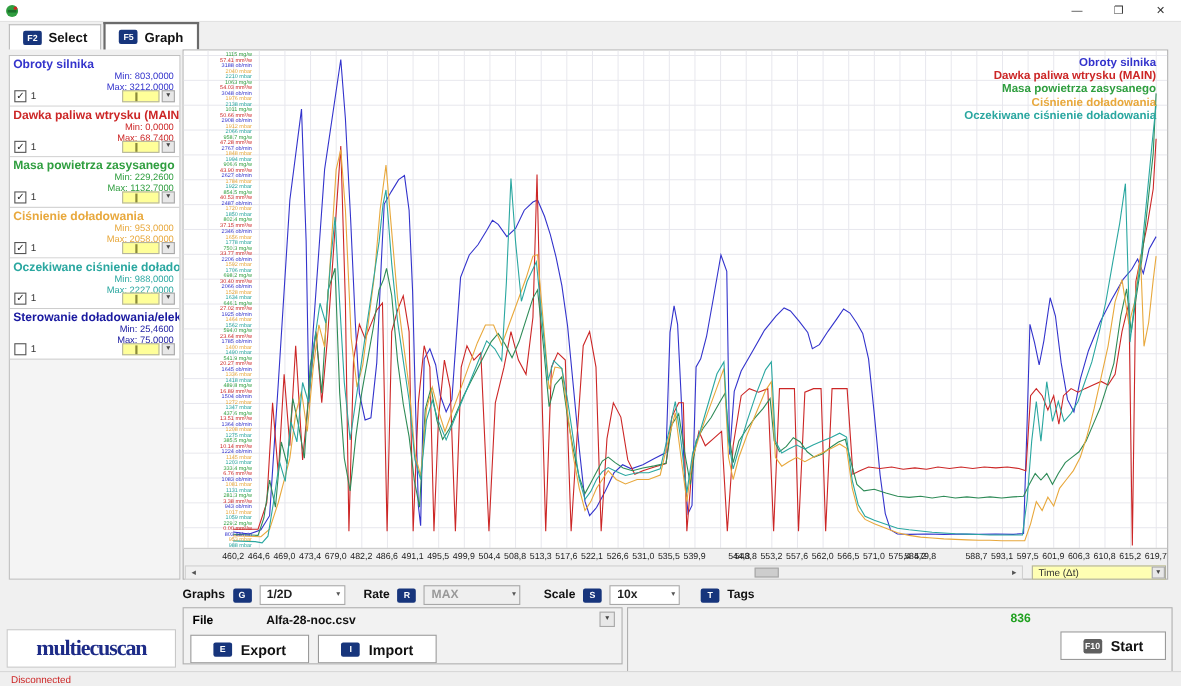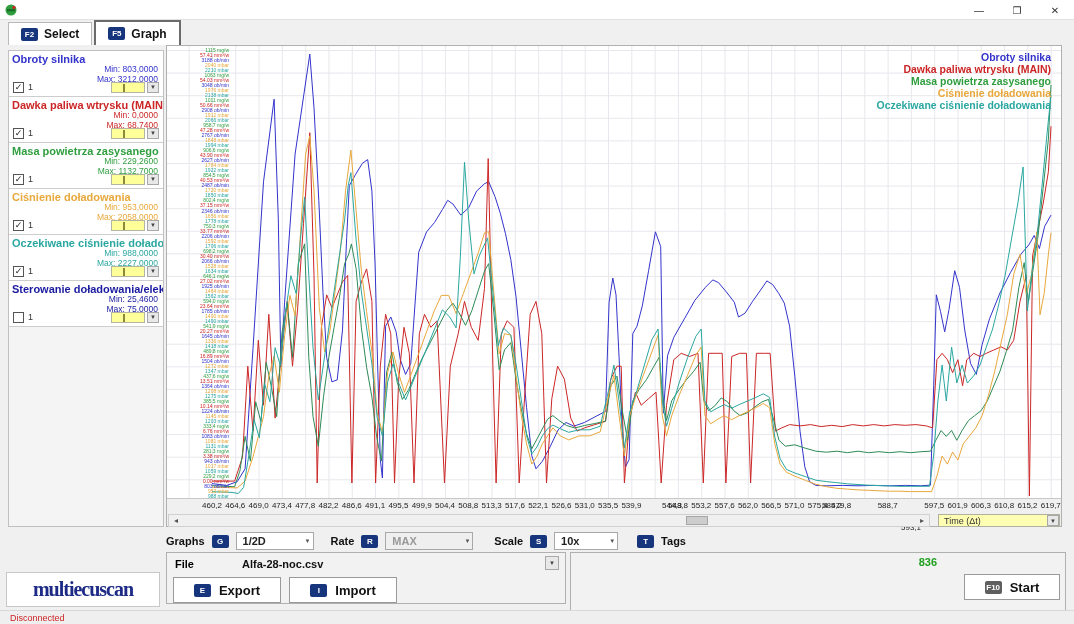--- a/index.html
+++ b/index.html
@@ -278,21 +278,21 @@
         <div style="color: rgb(47, 158, 63);">Masa powietrza zasysanego</div>
         <div style="color: rgb(232, 168, 60);">Ciśnienie doładowania</div>
         <div style="color: rgb(42, 167, 160);">Oczekiwane ciśnienie doładowania</div>
       </div>
   </div>
   <div id="ticksrow">
       <span class="xtick" style="left: 45px;">460,2</span>
       <span class="xtick" style="left: 68.3px;">464,6</span>
       <span class="xtick" style="left: 91.6px;">469,0</span>
       <span class="xtick" style="left: 114.9px;">473,4</span>
-      <span class="xtick" style="left: 138.2px;">477,8</span>
+      <span class="xtick" style="left: 138.2px;">679,0</span>
       <span class="xtick" style="left: 161.5px;">482,2</span>
       <span class="xtick" style="left: 184.8px;">486,6</span>
       <span class="xtick" style="left: 208.1px;">491,1</span>
       <span class="xtick" style="left: 231.4px;">495,5</span>
       <span class="xtick" style="left: 254.7px;">499,9</span>
       <span class="xtick" style="left: 278px;">504,4</span>
       <span class="xtick" style="left: 301.3px;">508,8</span>
       <span class="xtick" style="left: 324.6px;">513,3</span>
       <span class="xtick" style="left: 347.9px;">517,6</span>
       <span class="xtick" style="left: 371.2px;">522,1</span>
@@ -304,21 +304,21 @@
       <span class="xtick" style="left: 511px;">548,8</span>
       <span class="xtick" style="left: 534.3px;">553,2</span>
       <span class="xtick" style="left: 557.6px;">557,6</span>
       <span class="xtick" style="left: 580.9px;">562,0</span>
       <span class="xtick" style="left: 604.2px;">566,5</span>
       <span class="xtick" style="left: 627.5px;">571,0</span>
       <span class="xtick" style="left: 650.8px;">575,4</span>
       <span class="xtick" style="left: 674.1px;">579,8</span>
       <span class="xtick" style="left: 665px;">584,2</span>
       <span class="xtick" style="left: 720.7px;">588,7</span>
-      <span class="xtick" style="left: 744px; margin-top: 22px;">593,1</span>
+      <span class="xtick" style="left: 744px;">593,1</span>
       <span class="xtick" style="left: 767.3px;">597,5</span>
       <span class="xtick" style="left: 790.6px;">601,9</span>
       <span class="xtick" style="left: 813.9px;">606,3</span>
       <span class="xtick" style="left: 837.2px;">610,8</span>
       <span class="xtick" style="left: 860.5px;">615,2</span>
       <span class="xtick" style="left: 883.8px;">619,7</span>
     </div>
   <div id="scrollrow">
     <div id="sb-track">
       <div class="sb-arrow" style="left:0;">◂</div>

